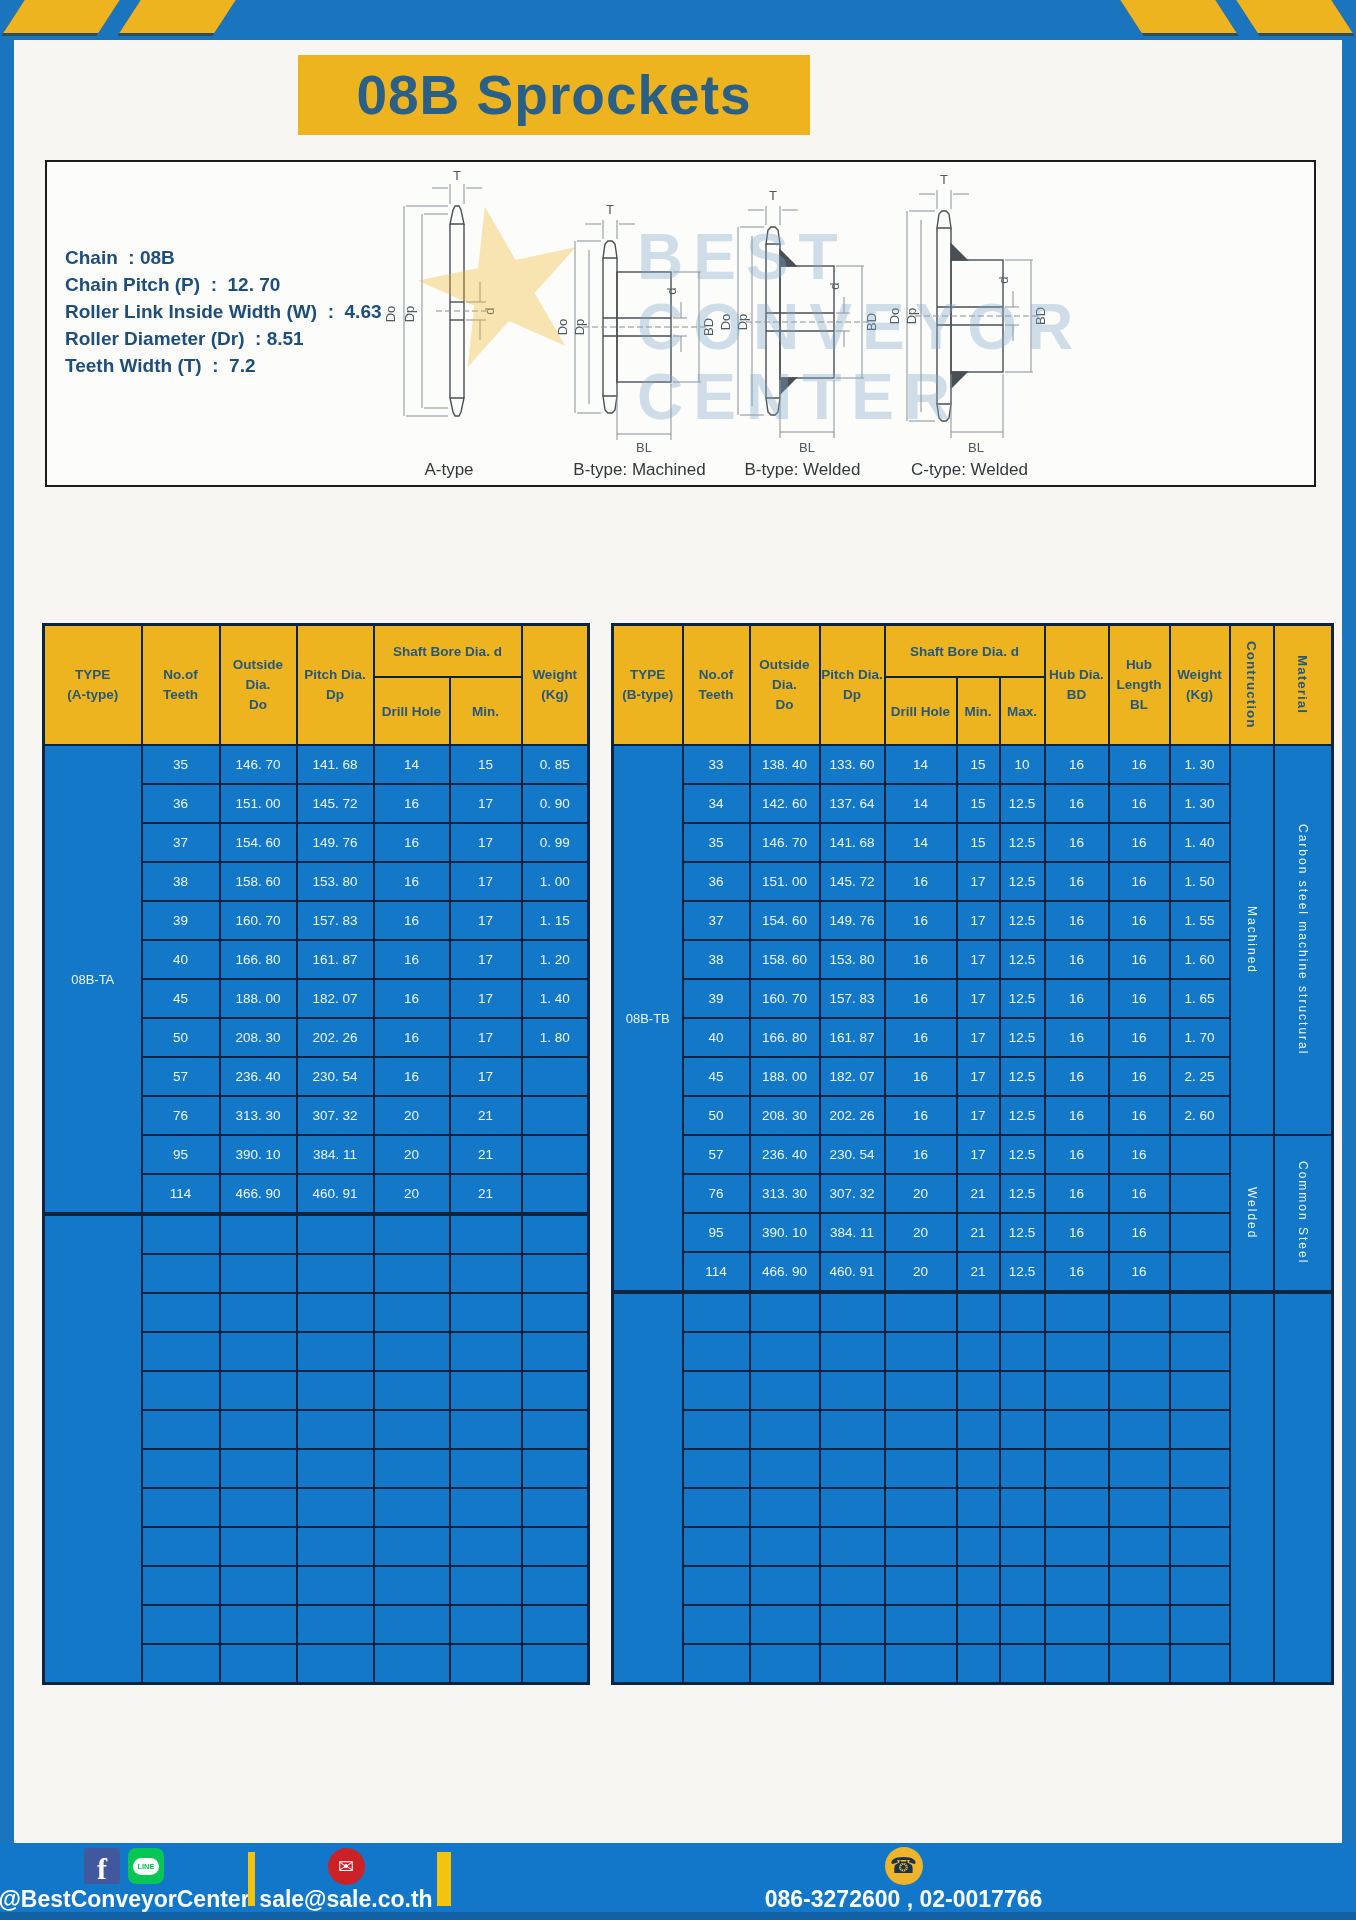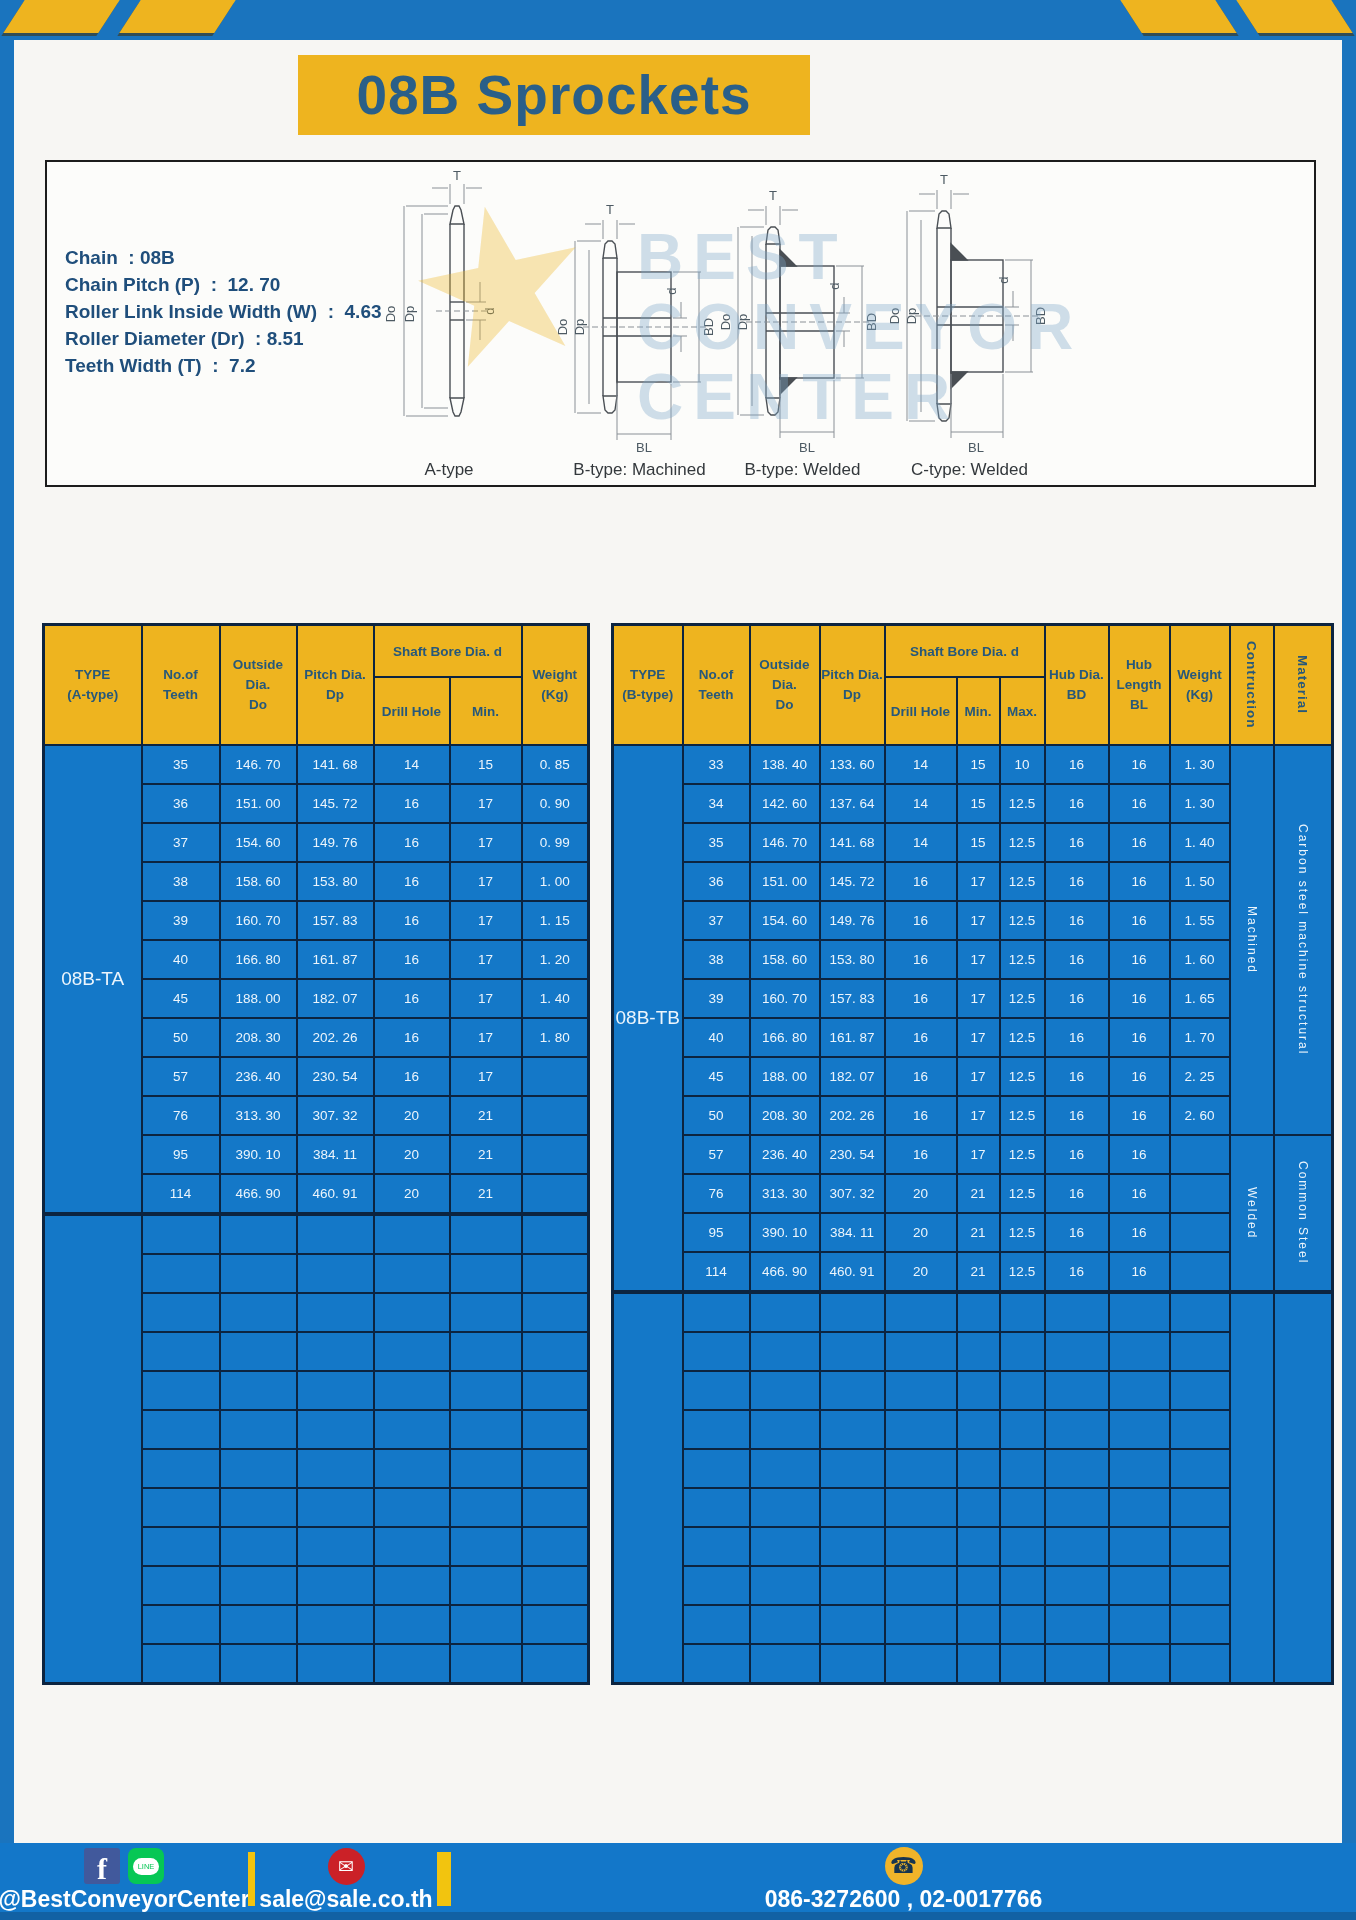--- a/index.html
+++ b/index.html
@@ -43,35 +43,35 @@
   
   .tables-row{position:absolute;left:28px;top:583px;display:flex;gap:21px;align-items:flex-start;}
   table.tbl{border-collapse:collapse;table-layout:fixed;border:3px solid #0c2440;}
   .tbl th,.tbl td{border:2px solid #0c2440;padding:0;overflow:hidden;}
   .tbl th{background:#eeb41f;color:#27587a;font-size:13.5px;font-weight:bold;text-align:center;}
   .tbl thead tr.h1 th{height:50px;}
   .tbl thead tr.h2 th{height:66px;}
   .tbl td{background:#1478c8;color:#ecf5fc;font-size:13.5px;text-align:center;height:37px;}
   .tbl .hl{display:block;line-height:1.5;}
   .vert-head{writing-mode:vertical-rl;text-orientation:mixed;font-size:12.5px;letter-spacing:1px;padding:4px 0 !important;}
-  td.type-cell{font-size:19px;}
+  td.type-cell{font-size:13px;}
   td.vert-cell{writing-mode:vertical-rl;text-orientation:mixed;font-size:12px;letter-spacing:2px;}
   tr.sep td{border-top-width:4px;}
   
   .footer{position:absolute;left:0;right:0;bottom:0;height:77px;background:#1377c9;display:flex;align-items:stretch;z-index:6;}
   .footer::after{content:"";position:absolute;left:0;right:0;bottom:0;height:8px;background:#1261a4;}
   .f-sec{display:flex;flex-direction:column;align-items:center;justify-content:flex-start;padding-top:3px;}
   .f-icons{display:flex;gap:8px;height:40px;align-items:center;}
   .f-label{color:#fff;font-weight:bold;font-size:23px;margin-top:0px;white-space:nowrap;}
   .f-div{width:7px;height:54px;background:#f2c40f;align-self:center;margin-top:-6px;}
   .fb-ic{width:36px;height:36px;background:#41599c;color:#fff;border-radius:3px;display:flex;align-items:flex-end;justify-content:center;
     font-family:"Liberation Serif",serif;font-weight:bold;font-size:30px;line-height:30px;}
   .line-ic{width:36px;height:36px;background:#06c755;border-radius:8px;display:flex;align-items:center;justify-content:center;position:relative;}
   .line-bubble{background:#fff;border-radius:9px;width:26px;height:17px;display:flex;align-items:center;justify-content:center;
-    color:#06c755;font-size:7.5px;font-weight:normal;letter-spacing:0;}
+    color:#06c755;font-size:7.5px;font-weight:bold;letter-spacing:0;}
   .mail-ic{width:37px;height:37px;background:#cb2127;border-radius:50%;color:#fff;display:flex;align-items:center;justify-content:center;font-size:19px;}
   .globe-ic{width:38px;height:38px;background:#29a8e0;border-radius:50%;display:flex;align-items:center;justify-content:center;}
   .phone-ic{width:38px;height:38px;background:#f0b42a;border-radius:50%;color:#17344f;display:flex;align-items:center;justify-content:center;font-size:22px;}
 </style>
 </head>
 <body>
 
 <div class="top-bar">
   <div class="stripe l1"></div>
   <div class="stripe l2"></div>

